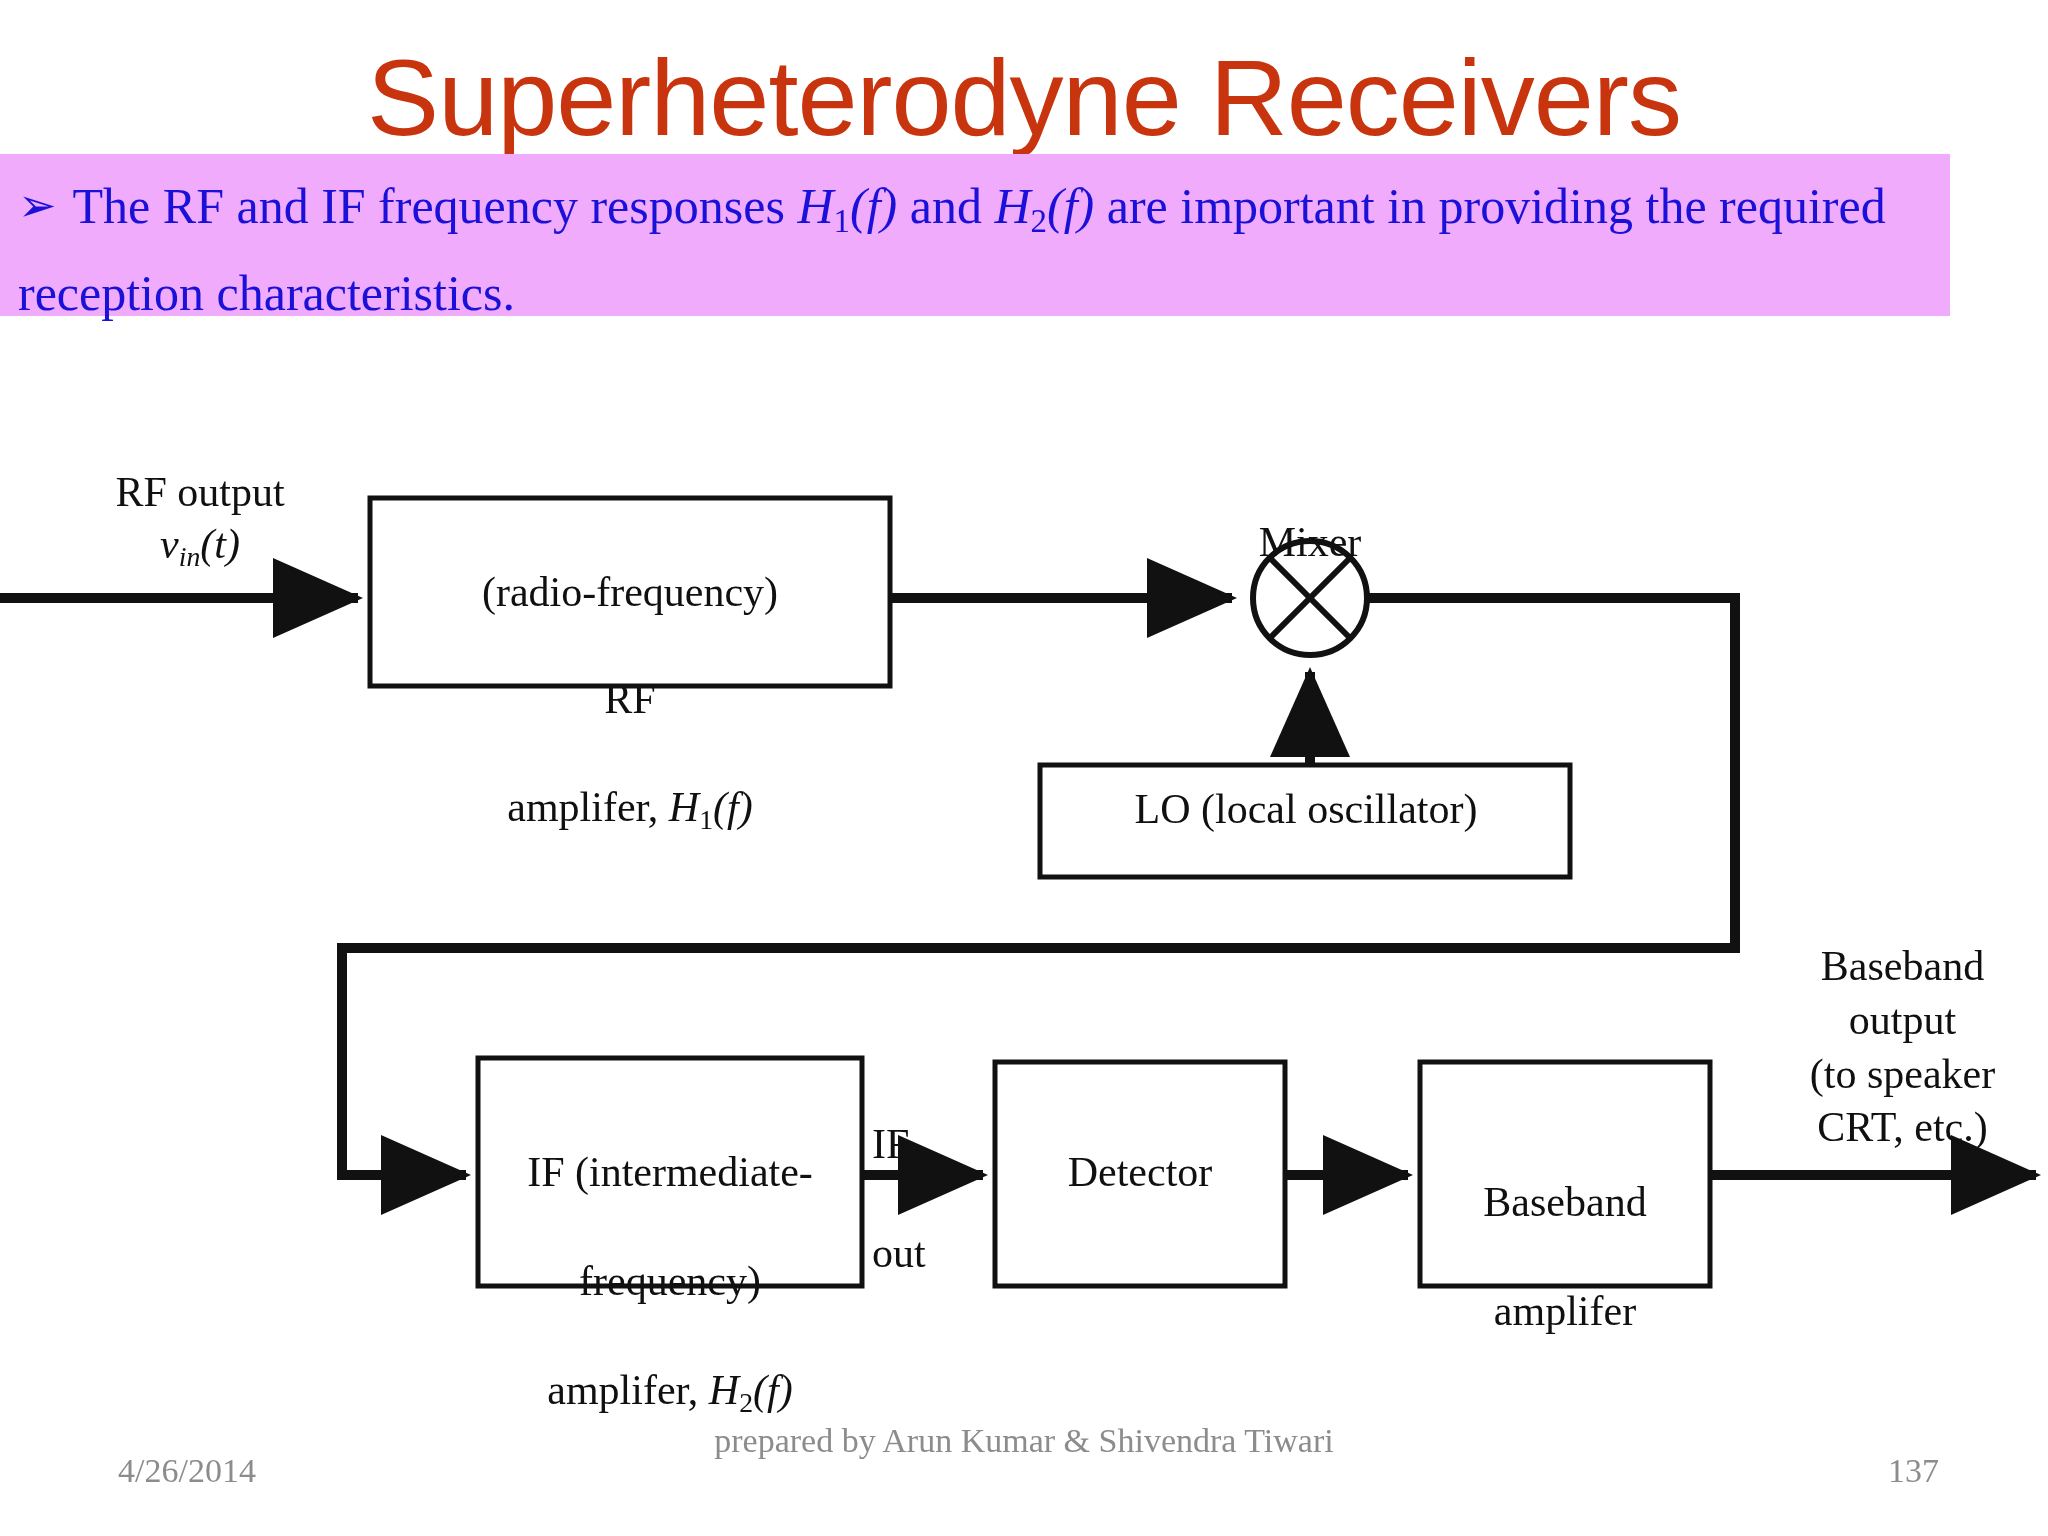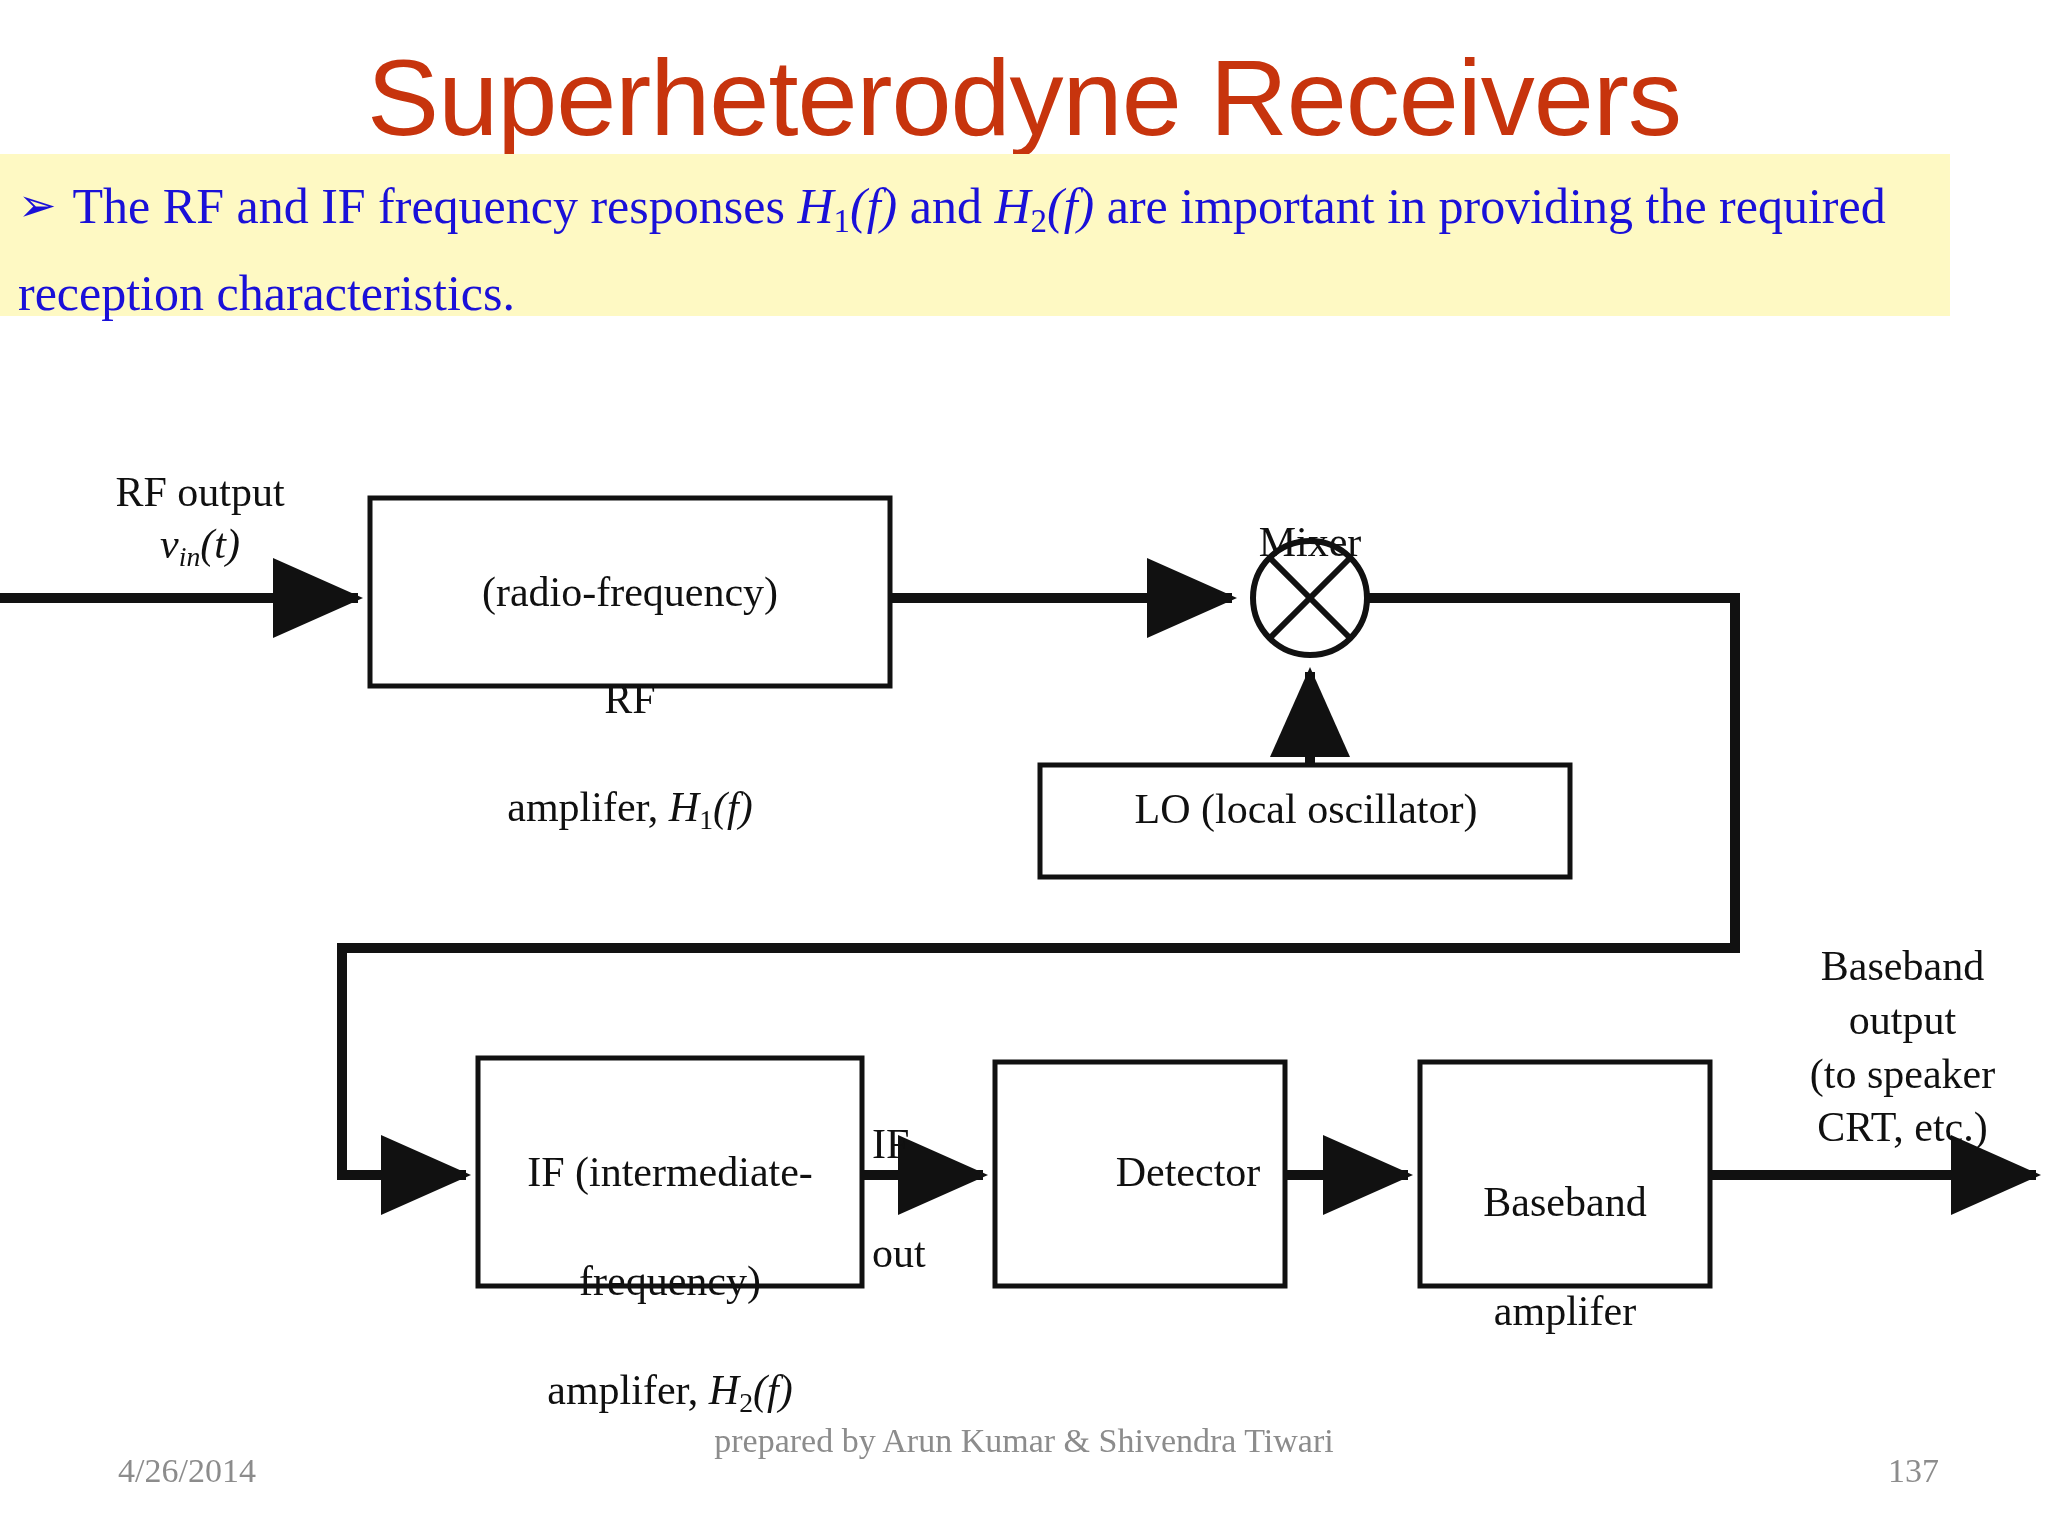--- a/index.html
+++ b/index.html
@@ -32,21 +32,21 @@
     margin-top: 30px;
   }
 
   
   #bullet-box {
     position: absolute;
     left: 0;
     top: 154px;
     width: 1950px;
     height: 162px;
-    background: #fef9c3;
+    background: #f0abfc;
   }
   #bullet-row {
     position: absolute;
     left: 18px;
     top: 16px;
     width: 1900px;
     color: #1A10D8;
     font-family: "Liberation Serif", serif;
     font-size: 50px;
     line-height: 72px;
@@ -81,21 +81,21 @@
     line-height: 1.16;
     white-space: pre-line;
   }
   #lbl-rf-inputs   { left: 40px;  top: 468px;  width: 320px; font-size: 42px; }
   #lbl-vin         { left: 40px;  top: 520px;  width: 320px; font-size: 42px; font-style: italic; }
   #lbl-rfamp       { left: 372px; top: 512px;  width: 516px; font-size: 42px; line-height: 1.28; }
   #lbl-mixer       { left: 1190px;top: 478px;  width: 240px; font-size: 42px; margin-top: 40px; }
   #lbl-lo          { left: 1042px;top: 785px;  width: 528px; font-size: 42px; }
   #lbl-ifamp       { left: 480px; top: 1090px; width: 380px; font-size: 42px; line-height: 1.3; }
   #lbl-ifout       { left: 872px; top: 1062px; width: 120px; font-size: 42px; text-align: left; line-height: 1.3;}
-  #lbl-detector    { left: 997px; top: 1148px; width: 286px; font-size: 42px; padding-left: 48px; }
+  #lbl-detector    { left: 997px; top: 1148px; width: 286px; font-size: 42px; }
   #lbl-baseamp     { left: 1422px;top: 1120px; width: 286px; font-size: 42px; line-height: 1.3; }
   #lbl-baseout     { left: 1760px;top: 940px;  width: 285px; font-size: 42px; line-height: 1.28; }
 
   
   .footer-txt {
     position: absolute;
     font-family: "Liberation Serif", serif;
     color: #8C8C8C;
     font-size: 34px;
   }

